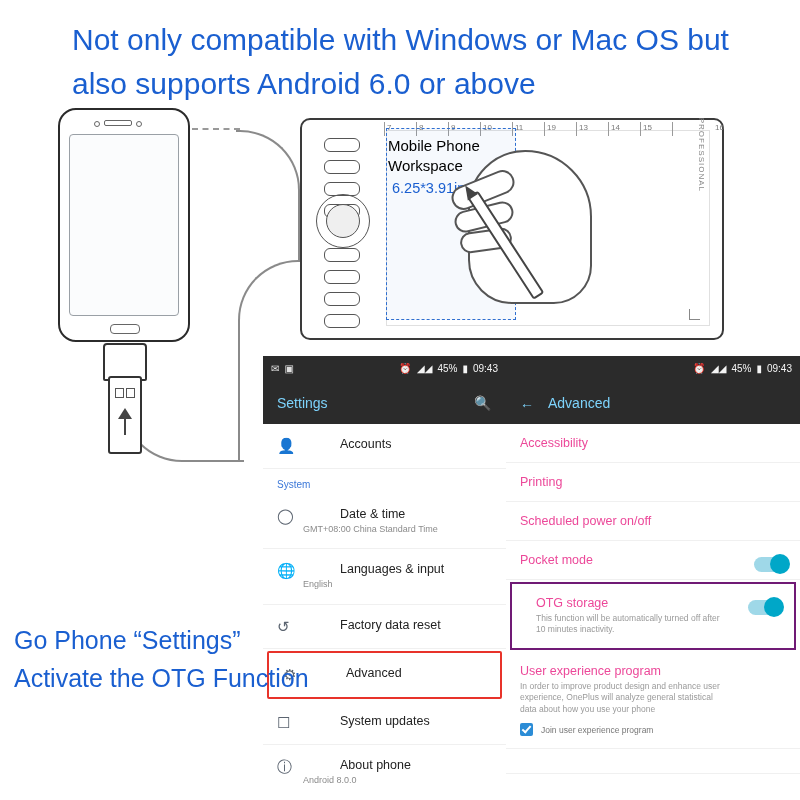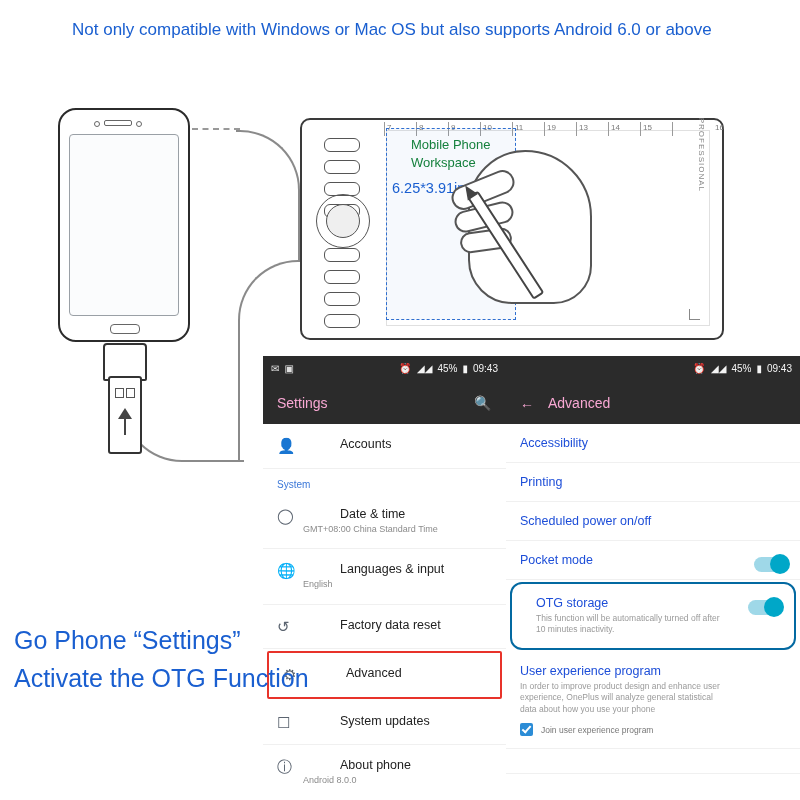--- a/index.html
+++ b/index.html
@@ -3,21 +3,21 @@
 <meta charset="utf-8">
 <style>
   html,body{margin:0;padding:0;}
   body{
     width:800px;height:800px;background:#ffffff;
     font-family:"Liberation Sans", sans-serif;
     position:relative;overflow:hidden;
   }
   .headline{
     position:absolute;left:72px;top:18px;width:700px;
-    color:#1a5fd0;font-size:17px;line-height:1.45;font-weight:400;
+    color:#1a5fd0;font-size:30px;line-height:1.45;font-weight:400;
   }
   
   .illus{position:absolute;left:0;top:100px;width:800px;height:260px;}
 
   
   .phone{
     position:absolute;left:58px;top:8px;width:128px;height:230px;
     border:2px solid #2b2b2b;border-radius:18px;background:#fff;
   }
   .phone .speaker{position:absolute;left:44px;top:10px;width:26px;height:4px;border:1px solid #666;border-radius:2px;}
@@ -63,21 +63,21 @@
   .tablet .corner{position:absolute;right:22px;bottom:18px;width:10px;height:10px;border-left:1px solid #888;border-bottom:1px solid #888;}
   .ruler{position:absolute;left:384px;top:22px;width:322px;height:16px;}
   .ruler .tick{position:absolute;top:0;width:1px;height:14px;background:#9a9a9a;}
   .ruler .num{position:absolute;top:1px;font-size:8px;color:#7a7a7a;}
 
   
   .workspace{
     position:absolute;left:386px;top:28px;width:128px;height:190px;
     border:1.5px dashed #2f6fd0;background:rgba(70,130,220,0.05);
   }
-  .ws-label{position:absolute;left:411px;top:36px;width:120px;color:#15803d;font-size:13px;line-height:1.35;}
+  .ws-label{position:absolute;left:388px;top:36px;width:120px;color:#000000;font-size:15px;line-height:1.35;}
   .ws-size{position:absolute;left:392px;top:80px;width:130px;color:#1a5fd0;font-size:14.5px;}
 
   
   .hand{position:absolute;left:430px;top:20px;width:180px;height:230px;}
   .hand .palm{
     position:absolute;left:38px;top:30px;width:120px;height:150px;
     border:2px solid #555;border-radius:60px 70px 40px 46px;background:#fff;
   }
   .hand .f{position:absolute;border:2px solid #555;border-radius:20px;background:#fff;}
   .pen{
@@ -89,37 +89,37 @@
     border-left:6px solid transparent;border-right:6px solid transparent;border-bottom:14px solid #444;
   }
 
   
   .shot{position:absolute;top:356px;width:243px;height:430px;background:#fff;overflow:hidden;}
   .shot.left{left:263px;}
   .shot.right{left:506px;width:294px;}
   .statusbar{height:26px;background:#2b2b2b;color:#fff;display:flex;align-items:center;justify-content:flex-end;padding:0 8px;gap:5px;font-size:10px;}
   .statusbar .ic{font-size:10px;line-height:1;opacity:.95;}
   .statusbar .left-ic{margin-right:auto;display:flex;gap:5px;opacity:.9;}
-  .appbar{height:42px;background:#2b2b2b;color:#f9a8d4;display:flex;align-items:center;padding:0 14px;font-size:14px;gap:14px;text-align:center;}
+  .appbar{height:42px;background:#2b2b2b;color:#7dd3fc;display:flex;align-items:center;padding:0 14px;font-size:14px;gap:14px;text-align:center;}
   .appbar .spacer{flex:1;}
   .list{background:#fff;}
   .row{display:flex;align-items:flex-start;padding:13px 14px;border-bottom:1px solid #f0f0f0;}
   .row .ico{width:26px;flex:0 0 26px;color:#5b6470;font-size:15px;line-height:1.1;padding-top:1px;}
   .row .txt{flex:1;}
   .row .t{font-size:12.5px;color:#222;margin-left:37px;}
   .row .s{font-size:9px;color:#8b8b8b;margin-top:3px;line-height:1.3;}
   .section{font-size:10px;color:#3c78d8;padding:10px 14px 4px 14px;}
   .row.highlight{border:2px solid #e8332a;border-bottom:2px solid #e8332a;margin:2px 4px;border-radius:2px;}
   
   .rrow{padding:12px 14px;border-bottom:1px solid #f0f0f0;position:relative;}
-  .rrow .t{font-size:12.5px;color:#1d4ed8;}
+  .rrow .t{font-size:12.5px;color:#ec4899;}
   .rrow .s{font-size:8.5px;color:#9a9a9a;margin-top:3px;line-height:1.35;padding-right:56px;}
   .toggle{position:absolute;right:12px;top:16px;width:34px;height:15px;border-radius:8px;background:#9fd8e8;}
   .toggle:after{content:"";position:absolute;right:-2px;top:-3px;width:20px;height:20px;border-radius:50%;background:#00a7c8;}
-  .rrow.redbox{border:2px solid #0369a1;border-radius:12px;margin:2px 4px;padding-left:24px;}
+  .rrow.redbox{border:2px solid #701a75;border-radius:0;margin:2px 4px;padding-left:24px;}
   .chk{display:flex;align-items:center;gap:8px;margin-top:8px;}
   .chk .box{width:13px;height:13px;background:#2b8cd6;border-radius:2px;position:relative;}
   .chk .box:after{content:"";position:absolute;left:4px;top:1px;width:3px;height:7px;border:solid #fff;border-width:0 2px 2px 0;transform:rotate(42deg);}
   .chk .lbl{font-size:8.5px;color:#777;}
 
   
   .caption{position:absolute;left:14px;top:622px;width:300px;color:#1a5fd0;font-size:25px;line-height:1.5;}
 </style>
 </head>
 <body>

